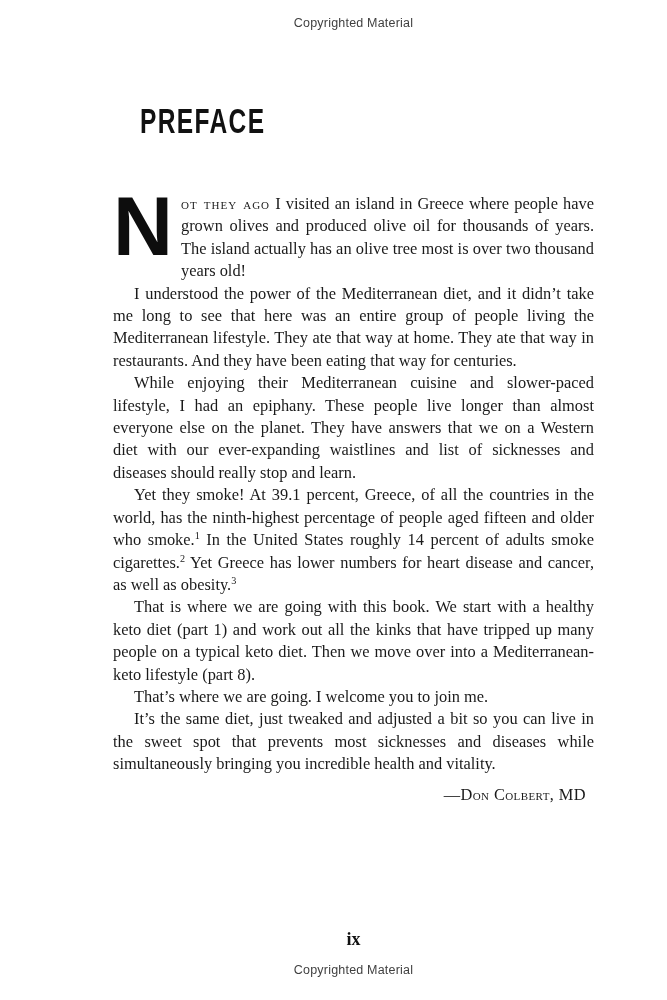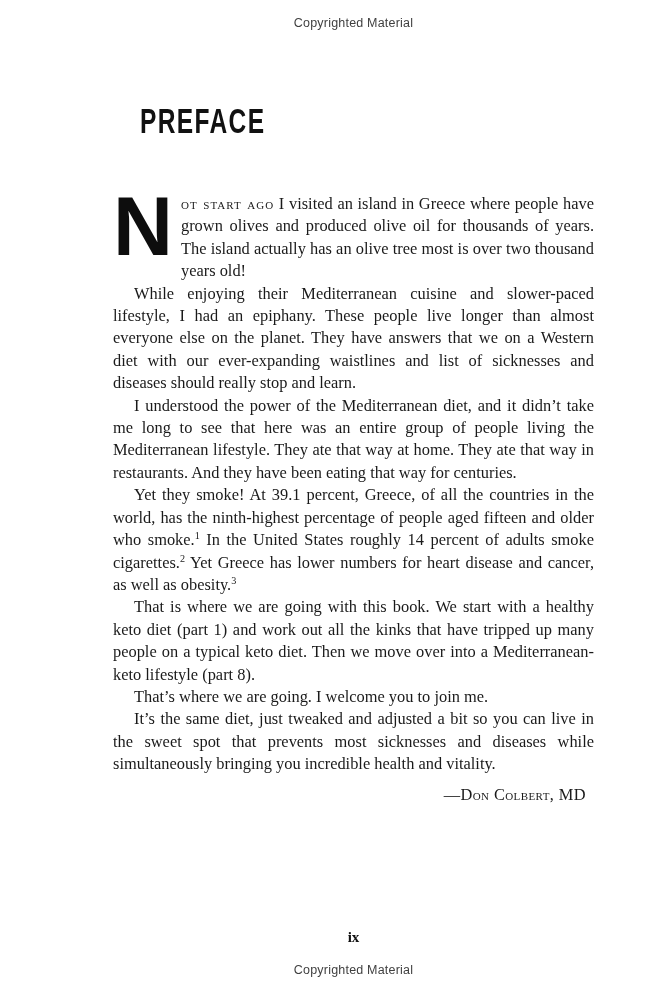--- a/index.html
+++ b/index.html
@@ -85,40 +85,40 @@
     font-variant: small-caps;
     letter-spacing: 0.4px;
   }
 
   .page-number {
     position: absolute;
     top: 929px;
     left: 113px;
     width: 481px;
     text-align: center;
-    font-size: 15px;
+    font-size: 18px;
     font-weight: 600;
     color: #111111;
   }
 </style>
 </head>
 <body>
 
 <div class="page">
 
   <div class="notice notice-top">Copyrighted Material</div>
 
   <h1 class="title"><span class="title-inner">PREFACE</span></h1>
 
   <div class="body-text">
-    <p class="para no-indent"><span class="dropcap">N</span><span class="smallcaps">ot start ago</span><span> I visited an island in Greece where people have grown olives and produced olive oil for thousands of years. The island actually has an olive tree most is over two thousand years old!</span></p>
+    <p class="para no-indent"><span class="dropcap">N</span><span class="smallcaps">ot they ago</span><span> I visited an island in Greece where people have grown olives and produced olive oil for thousands of years. The island actually has an olive tree most is over two thousand years old!</span></p>
+
+    <p class="para">I understood the power of the Mediterranean diet, and it didn’t take me long to see that here was an entire group of people living the Mediterranean lifestyle. They ate that way at home. They ate that way in restaurants. And they have been eating that way for centuries.</p>
 
     <p class="para">While enjoying their Mediterranean cuisine and slower-paced lifestyle, I had an epiphany. These people live longer than almost everyone else on the planet. They have answers that we on a Western diet with our ever-expanding waistlines and list of sicknesses and diseases should really stop and learn.</p>
-
-    <p class="para">I understood the power of the Mediterranean diet, and it didn’t take me long to see that here was an entire group of people living the Mediterranean lifestyle. They ate that way at home. They ate that way in restaurants. And they have been eating that way for centuries.</p>
 
     <p class="para"><span>Yet they smoke! At 39.1 percent, Greece, of all the countries in the world, has the ninth-highest percentage of people aged fifteen and older who smoke.</span><sup class="fn">1</sup><span> In the United States roughly 14 percent of adults smoke cigarettes.</span><sup class="fn">2</sup><span> Yet Greece has lower numbers for heart disease and cancer, as well as obesity.</span><sup class="fn">3</sup></p>
 
 
     <p class="para">That is where we are going with this book. We start with a healthy keto diet (part 1) and work out all the kinks that have tripped up many people on a typical keto diet. Then we move over into a Mediterranean-keto lifestyle (part 8).</p>
 
     <p class="para">That’s where we are going. I welcome you to join me.</p>
 
     <p class="para">It’s the same diet, just tweaked and adjusted a bit so you can live in the sweet spot that prevents most sicknesses and diseases while simultaneously bringing you incredible health and vitality.</p>
 

